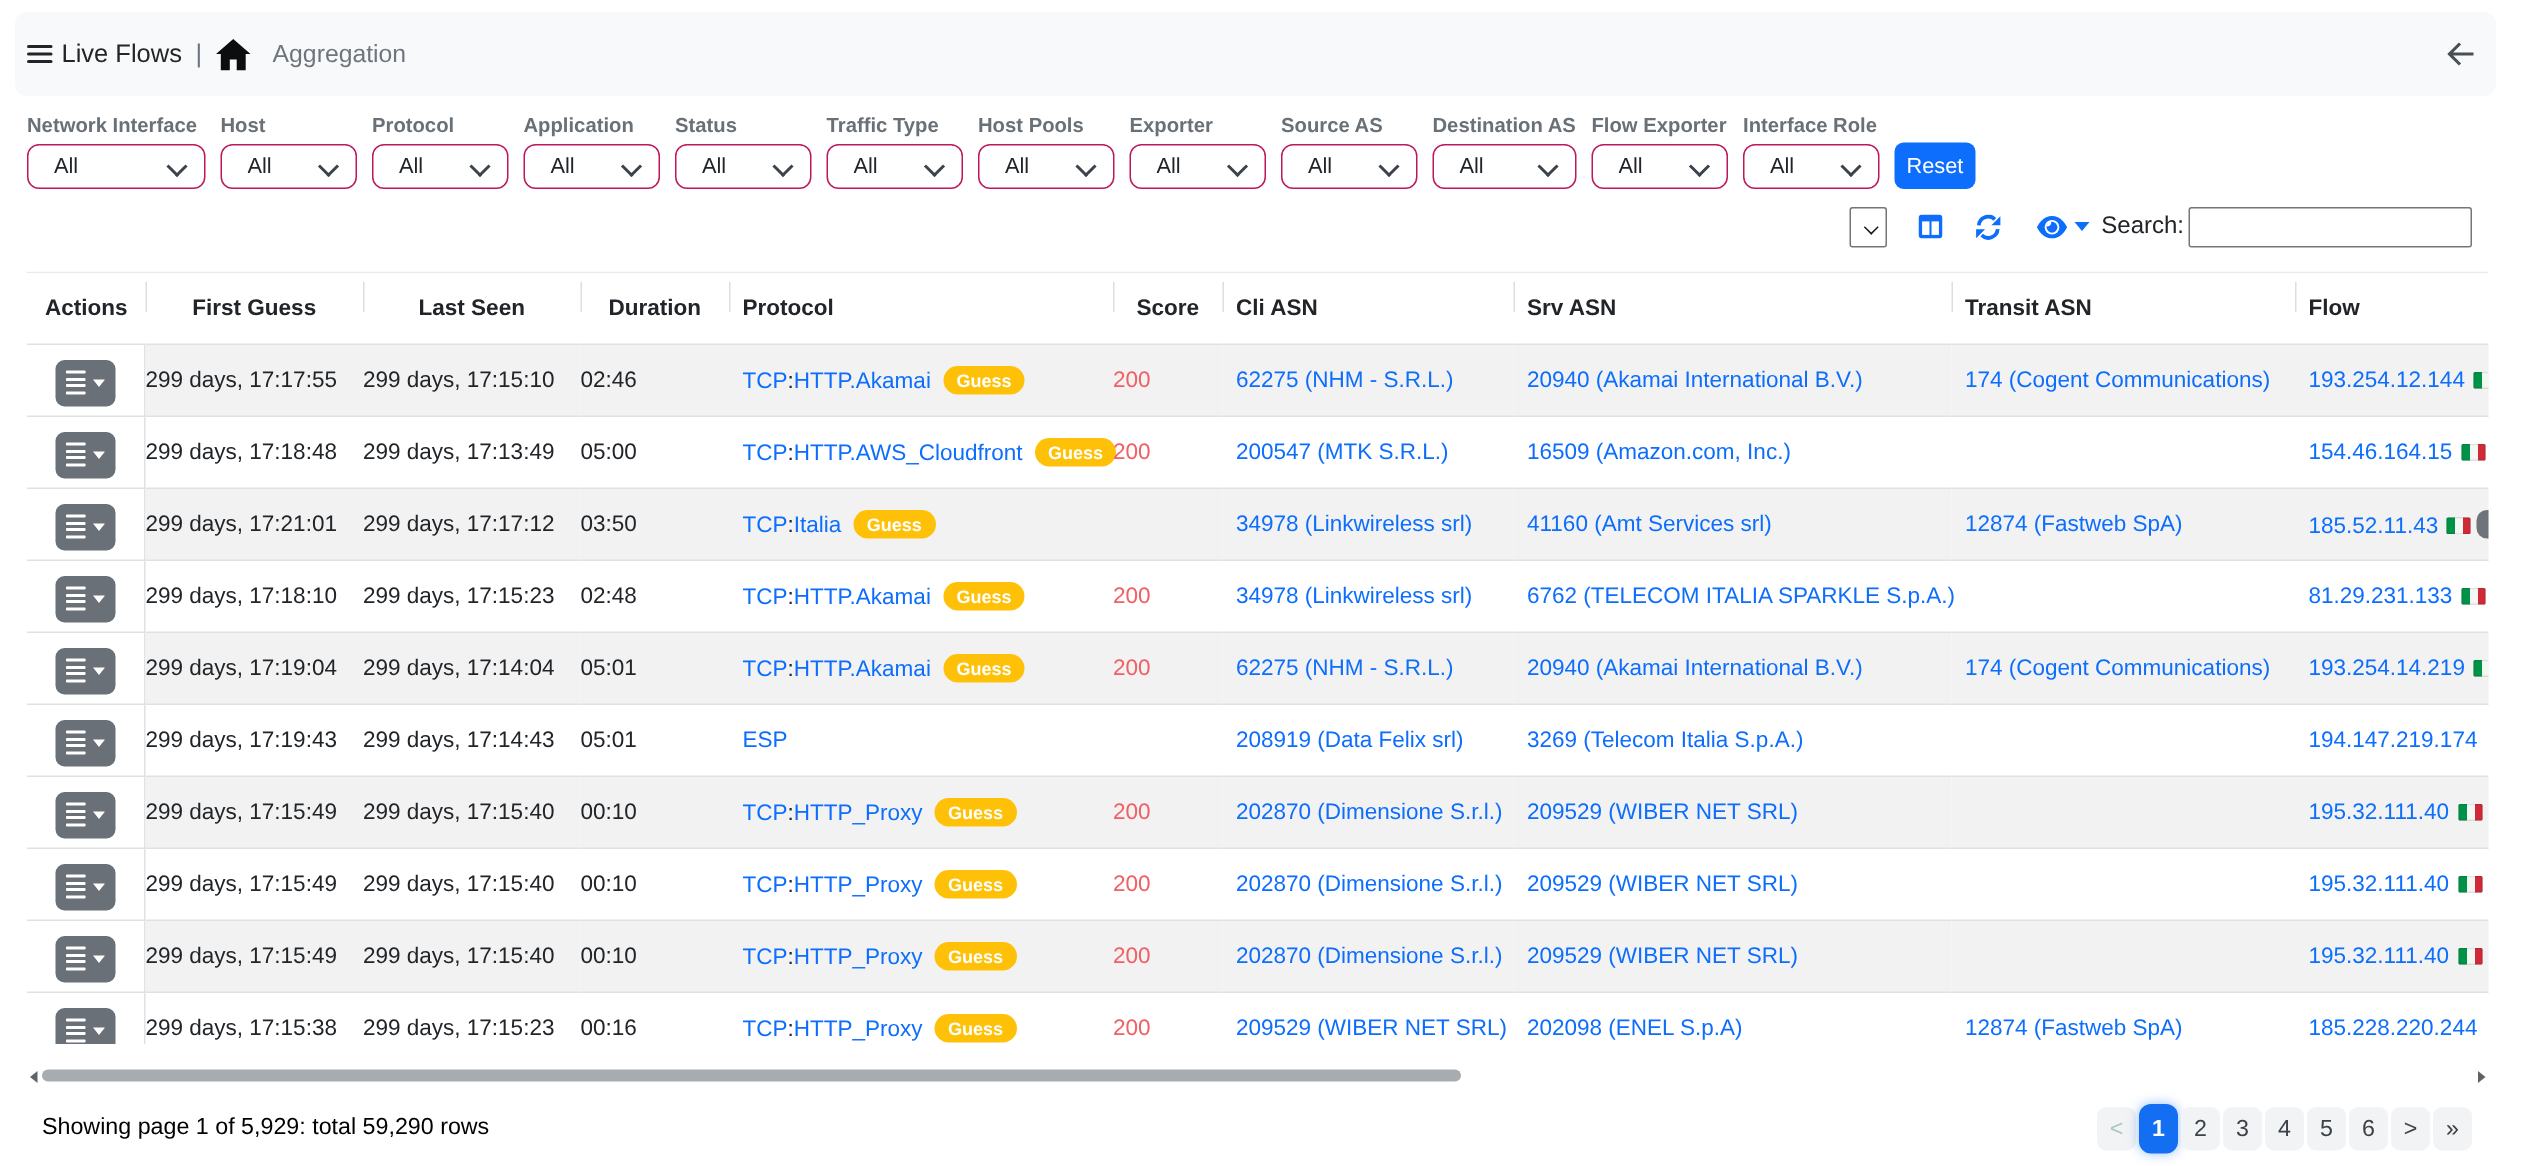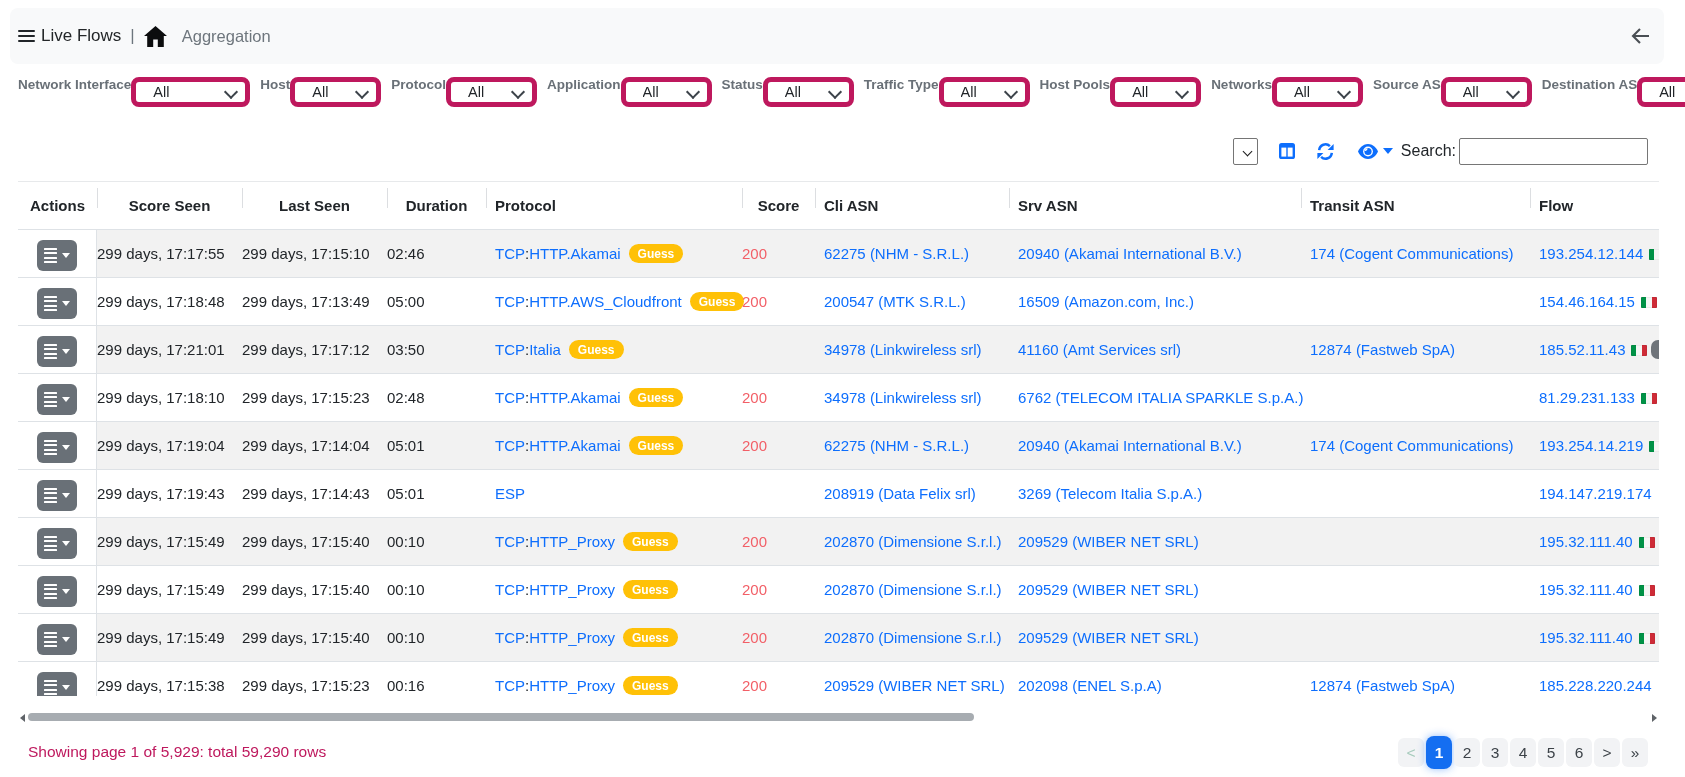--- a/index.html
+++ b/index.html
@@ -13,25 +13,25 @@
   .hamburger { width:17px; height:13px; display:flex; flex-direction:column; justify-content:space-between; cursor:pointer; }
   .hamburger span { display:block; height:2.4px; background:#212529; border-radius:1px; }
   .topbar-title { font-size:17px; color:#232628; margin-left:6px; }
   .topbar-sep { color:#6c757d; font-size:17px; margin:0 9px 0 9px; }
   .home-icon { display:inline-flex; margin-right:15px; cursor:pointer; }
   .breadcrumb { font-size:16.5px; color:#6e767d; }
   .back-icon { margin-left:auto; cursor:pointer; display:inline-flex; }
 
   
   .filters { position:absolute; left:18px; top:76px; display:flex; align-items:flex-end; }
-  .filter { display:flex; flex-direction:row; margin-right:10px; }
+  .filter { display:flex; flex-direction:column; margin-right:10px; }
   .filter-label { font-size:13.5px; font-weight:bold; color:#697077; margin-bottom:5px; white-space:nowrap; }
   .sel-wrap { position:relative; }
   .sel-wrap select { appearance:none; -webkit-appearance:none; width:100%; height:30px;
-    border:5px solid #be185d; border-radius:8px; background:#fff; font-size:14.5px; color:#212529;
+    border:1px solid #be185d; border-radius:8px; background:#fff; font-size:14.5px; color:#212529;
     padding:0 24px 0 17px; font-family:inherit; }
   .sel-wrap::after { content:""; position:absolute; right:14px; top:9.5px; width:8px; height:8px;
     border-right:2.1px solid #3c434a; border-bottom:2.1px solid #3c434a; transform:rotate(45deg); pointer-events:none; }
   .filter:nth-child(1) .sel-wrap select { width:119px; }
   .filter:nth-child(n+2) .sel-wrap select { width:91px; }
   .filter:nth-child(10) .sel-wrap select { width:96px; }
   .reset-btn { height:31px; padding:0 8px; background:#0d6efd; border:none; border-radius:6px;
     color:#fff; font-size:14.5px; font-family:inherit; cursor:pointer; margin-bottom:0px; }
 
   
@@ -86,21 +86,21 @@
     border-top:5.5px solid #fff; }
 
   
   .hscroll { position:absolute; left:18px; top:711px; width:1641px; height:12px; cursor:pointer; }
   .hscroll .thumb { position:absolute; left:10px; top:2px; width:946px; height:8px; background:#a7acb1; border-radius:4px; }
   .hscroll .arr { position:absolute; top:2.5px; width:0; height:0; }
   .hscroll .arr-left { left:2px; border-top:4px solid transparent; border-bottom:4px solid transparent; border-right:5px solid #5f6368; }
   .hscroll .arr-right { right:2px; border-top:4px solid transparent; border-bottom:4px solid transparent; border-left:5px solid #5f6368; }
 
   
-  .footer-status { position:absolute; left:28px; top:743px; font-size:15.5px; color:#be185d; }
+  .footer-status { position:absolute; left:28px; top:743px; font-size:15.5px; color:#000000; }
   .pagination { position:absolute; top:736px; right:37px; display:flex; gap:2px; align-items:center; height:33px; }
   .page-btn { min-width:26px; height:29px; background:#f2f3f5; border-radius:6px; display:flex;
     align-items:center; justify-content:center; font-size:15.5px; color:#3c4248; cursor:pointer; padding:0 2px; }
   .page-btn.disabled { color:#a4cabb; cursor:default; }
   .page-btn.active { background:#146ef1; color:#fff; font-weight:bold; border-radius:8px; height:33px;
     box-shadow:0 0 8px rgba(20,110,241,.45); }
 </style>
 </head>
 <body>
 
@@ -148,21 +148,21 @@
     </div>
     <div class="filter">
       <div class="filter-label">Traffic Type</div>
       <span class="sel-wrap"><select><option>All</option></select></span>
     </div>
     <div class="filter">
       <div class="filter-label">Host Pools</div>
       <span class="sel-wrap"><select><option>All</option></select></span>
     </div>
     <div class="filter">
-      <div class="filter-label">Networks</div>
+      <div class="filter-label">Exporter</div>
       <span class="sel-wrap"><select><option>All</option></select></span>
     </div>
     <div class="filter">
       <div class="filter-label">Source AS</div>
       <span class="sel-wrap"><select><option>All</option></select></span>
     </div>
     <div class="filter">
       <div class="filter-label">Destination AS</div>
       <span class="sel-wrap"><select><option>All</option></select></span>
     </div>
@@ -221,21 +221,21 @@
         <col class="c4">
       <col class="c5">
         <col class="c6">
         <col class="c7">
         <col class="c8">
         <col class="c9">
     </colgroup>
     <thead>
         <tr id="theadrow">
           <th class="center">Actions</th>
-          <th class="center">Score Seen</th>
+          <th class="center">First Guess</th>
           <th class="center">Last Seen</th>
           <th class="center">Duration</th>
           <th>Protocol</th>
           <th class="center">Score</th>
           <th>Cli ASN</th>
           <th>Srv ASN</th>
           <th>Transit ASN</th>
           <th>Flow</th>
         </tr>
       </thead>

